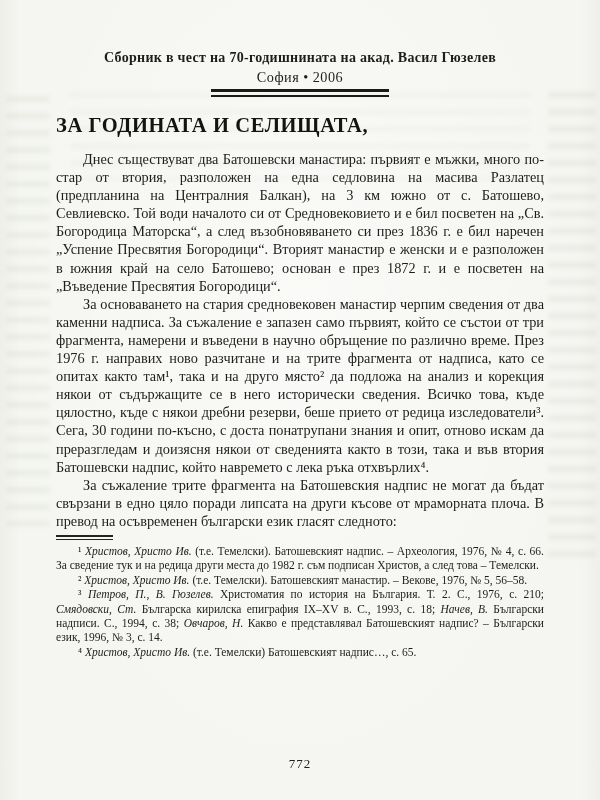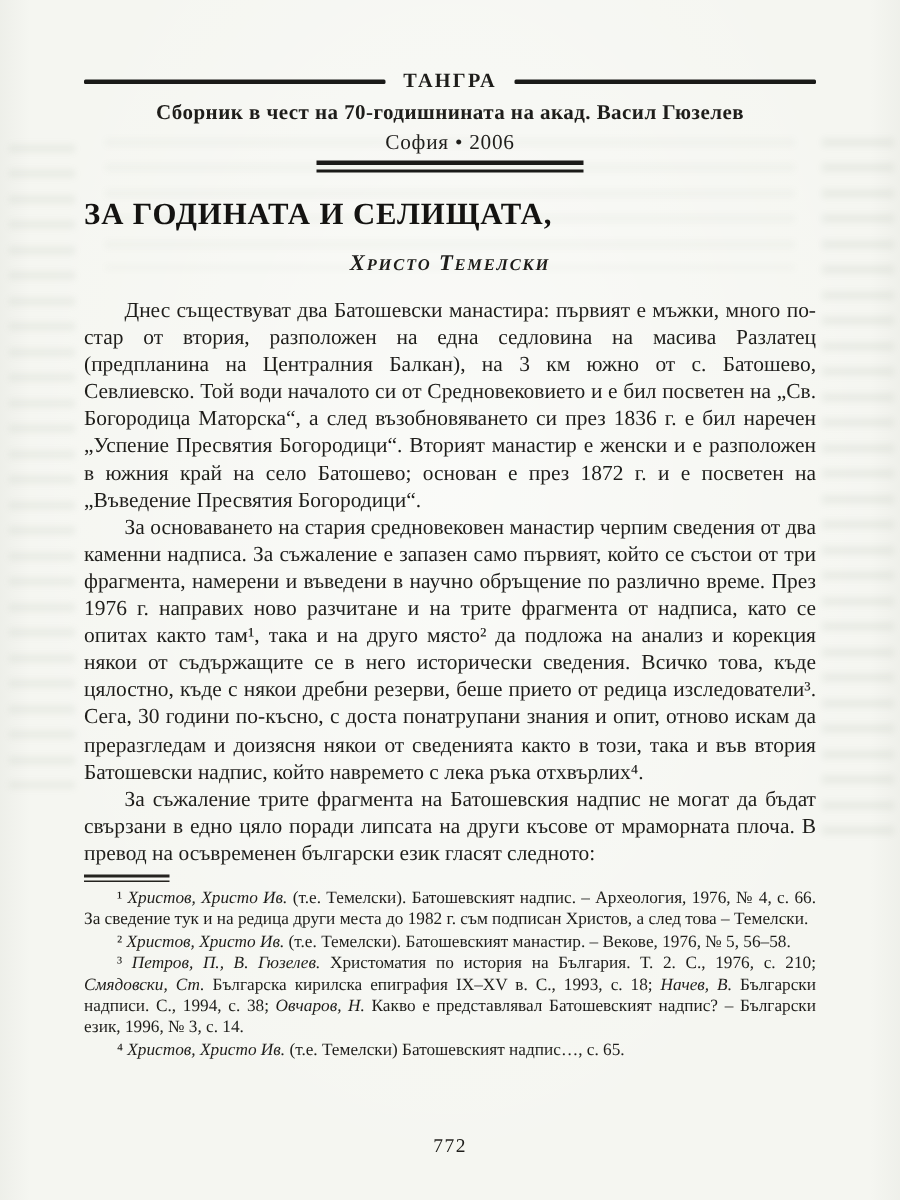--- a/index.html
+++ b/index.html
@@ -58,35 +58,29 @@
 </style>
 </head>
 <body>
 
 <div class="ghost left"></div>
 <div class="ghost right"></div>
 <div class="ghost center"></div>
 
 <div class="page">
 
-  <div class="series-row">
-    <div class="hrule"></div>
-    <div class="series-title">ТАНГРА</div>
-    <div class="hrule"></div>
-  </div>
 
   <div class="subtitle">Сборник в чест на 70-годишнината на акад. Васил Гюзелев</div>
   <div class="place-year">София • 2006</div>
   <div class="double-rule"></div>
 
   <div class="title">
     <div>ЗА ГОДИНАТА И СЕЛИЩАТА,</div>
   </div>
 
-  <div class="author">Христо Темелски</div>
 
   <div class="body-text">
     <p>Днес съществуват два Батошевски манастира: първият е мъжки, много по-стар от втория, разположен на една седловина на масива Разлатец (предпланина на Централния Балкан), на 3 км южно от с. Батошево, Севлиевско. Той води началото си от Средновековието и е бил посветен на „Св. Богородица Маторска“, а след възобновяването си през 1836 г. е бил наречен „Успение Пресвятия Богородици“. Вторият манастир е женски и е разположен в южния край на село Батошево; основан е през 1872 г. и е посветен на „Въведение Пресвятия Богородици“.</p>
     <p>За основаването на стария средновековен манастир черпим сведения от два каменни надписа. За съжаление е запазен само първият, който се състои от три фрагмента, намерени и въведени в научно обръщение по различно време. През 1976 г. направих ново разчитане и на трите фрагмента от надписа, като се опитах както там¹, така и на друго място² да подложа на анализ и корекция някои от съдържащите се в него исторически сведения. Всичко това, къде цялостно, къде с някои дребни резерви, беше прието от редица изследователи³. Сега, 30 години по-късно, с доста понатрупани знания и опит, отново искам да преразгледам и доизясня някои от сведенията както в този, така и във втория Батошевски надпис, който навремето с лека ръка отхвърлих⁴.</p>
     <p>За съжаление трите фрагмента на Батошевския надпис не могат да бъдат свързани в едно цяло поради липсата на други късове от мраморната плоча. В превод на осъвременен български език гласят следното:</p>
   </div>
 
   <div class="fn-rule"></div>
 
   <div class="footnotes">

